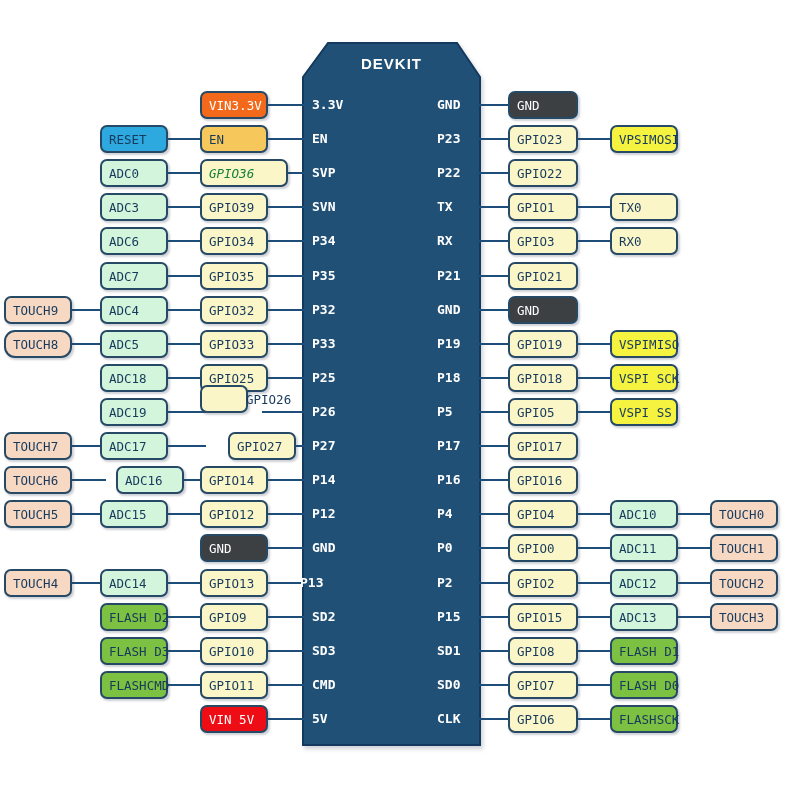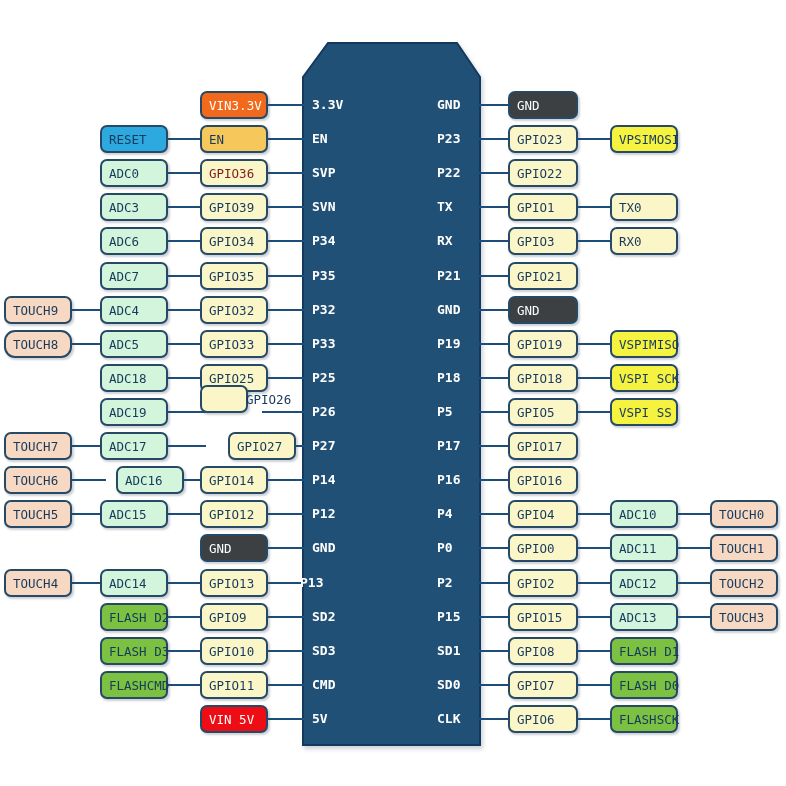--- a/index.html
+++ b/index.html
@@ -143,21 +143,21 @@
       <div class="wire" style="left: 477px; width: 37px; top: 718px; background: rgb(29, 78, 121);"></div>
       <div class="wire" style="left: 572px; width: 44px; top: 718px; background: rgb(29, 78, 121);"></div>
     </div>
   <div id="box-layer">
       <div class="pinbox" style="left: 200px; width: 68px; top: 91px; background: rgb(242, 105, 27); color: rgb(255, 255, 255); border-color: rgb(38, 74, 102);">VIN3.3V</div>
       <div class="pinbox" style="left: 508px; width: 70px; top: 91px; background: rgb(60, 64, 66); color: rgb(255, 255, 255); border-color: rgb(38, 74, 102);">GND</div>
       <div class="pinbox" style="left: 200px; width: 68px; top: 125px; background: rgb(246, 199, 90); color: rgb(23, 58, 92); border-color: rgb(38, 74, 102);">EN</div>
       <div class="pinbox" style="left: 100px; width: 68px; top: 125px; background: rgb(46, 169, 224); color: rgb(23, 58, 92); border-color: rgb(38, 74, 102);">RESET</div>
       <div class="pinbox" style="left: 508px; width: 70px; top: 125px; background: rgb(250, 246, 200); color: rgb(23, 58, 92); border-color: rgb(38, 74, 102);">GPIO23</div>
       <div class="pinbox" style="left: 610px; width: 68px; top: 125px; background: rgb(245, 242, 64); color: rgb(23, 58, 92); border-color: rgb(38, 74, 102);">VPSIMOSI</div>
-      <div class="pinbox" style="left: 200px; width: 68px; top: 159px; background: rgb(250, 246, 200); color: #7f1d1d; border-color: rgb(38, 74, 102);">GPIO36</div>
+      <div class="pinbox" style="left: 200px; width: 88px; top: 159px; background: rgb(250, 246, 200); color: #15803d; border-color: rgb(38, 74, 102); font-style: italic;">GPIO36</div>
       <div class="pinbox" style="left: 100px; width: 68px; top: 159px; background: rgb(210, 245, 220); color: rgb(23, 58, 92); border-color: rgb(38, 74, 102);">ADC0</div>
       <div class="pinbox" style="left: 508px; width: 70px; top: 159px; background: rgb(250, 246, 200); color: rgb(23, 58, 92); border-color: rgb(38, 74, 102);">GPIO22</div>
       <div class="pinbox" style="left: 200px; width: 68px; top: 193px; background: rgb(250, 246, 200); color: rgb(23, 58, 92); border-color: rgb(38, 74, 102);">GPIO39</div>
       <div class="pinbox" style="left: 100px; width: 68px; top: 193px; background: rgb(210, 245, 220); color: rgb(23, 58, 92); border-color: rgb(38, 74, 102);">ADC3</div>
       <div class="pinbox" style="left: 508px; width: 70px; top: 193px; background: rgb(250, 246, 200); color: rgb(23, 58, 92); border-color: rgb(38, 74, 102);">GPIO1</div>
       <div class="pinbox" style="left: 610px; width: 68px; top: 193px; background: rgb(250, 246, 200); color: rgb(23, 58, 92); border-color: rgb(38, 74, 102);">TX0</div>
       <div class="pinbox" style="left: 200px; width: 68px; top: 227px; background: rgb(250, 246, 200); color: rgb(23, 58, 92); border-color: rgb(38, 74, 102);">GPIO34</div>
       <div class="pinbox" style="left: 100px; width: 68px; top: 227px; background: rgb(210, 245, 220); color: rgb(23, 58, 92); border-color: rgb(38, 74, 102);">ADC6</div>
       <div class="pinbox" style="left: 508px; width: 70px; top: 227px; background: rgb(250, 246, 200); color: rgb(23, 58, 92); border-color: rgb(38, 74, 102);">GPIO3</div>
       <div class="pinbox" style="left: 610px; width: 68px; top: 227px; background: rgb(250, 246, 200); color: rgb(23, 58, 92); border-color: rgb(38, 74, 102);">RX0</div>
@@ -255,13 +255,14 @@
       <div class="pin-label" style="left: 437px; top: 573px;">P2</div>
       <div class="pin-label" style="left: 312px; top: 607px;">SD2</div>
       <div class="pin-label" style="left: 437px; top: 607px;">P15</div>
       <div class="pin-label" style="left: 312px; top: 641px;">SD3</div>
       <div class="pin-label" style="left: 437px; top: 641px;">SD1</div>
       <div class="pin-label" style="left: 312px; top: 675px;">CMD</div>
       <div class="pin-label" style="left: 437px; top: 675px;">SD0</div>
       <div class="pin-label" style="left: 312px; top: 709px;">5V</div>
       <div class="pin-label" style="left: 437px; top: 709px;">CLK</div>
     </div>
+  <div id="chip-title">DEVKIT</div>
 </div>
 
 </body></html>

